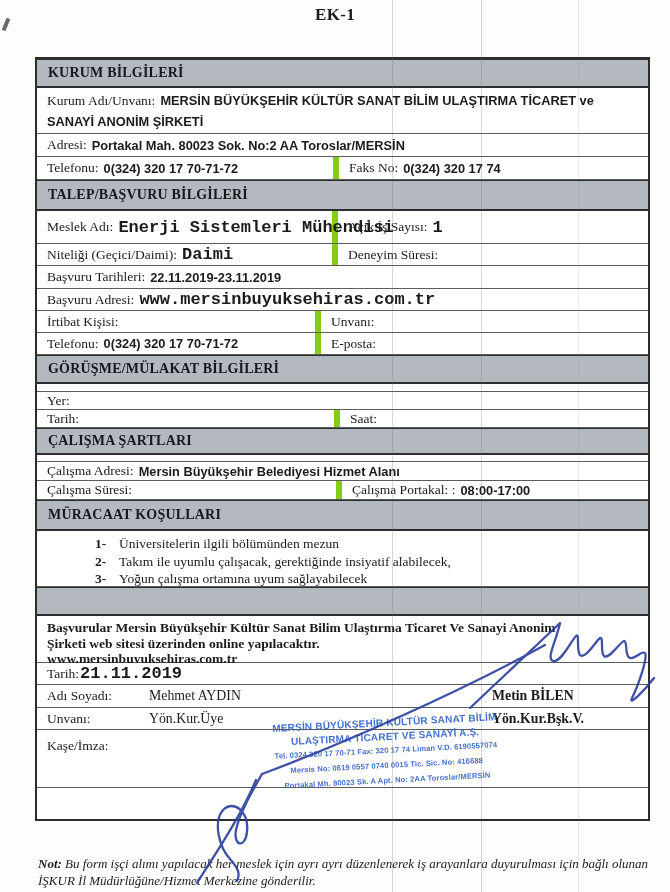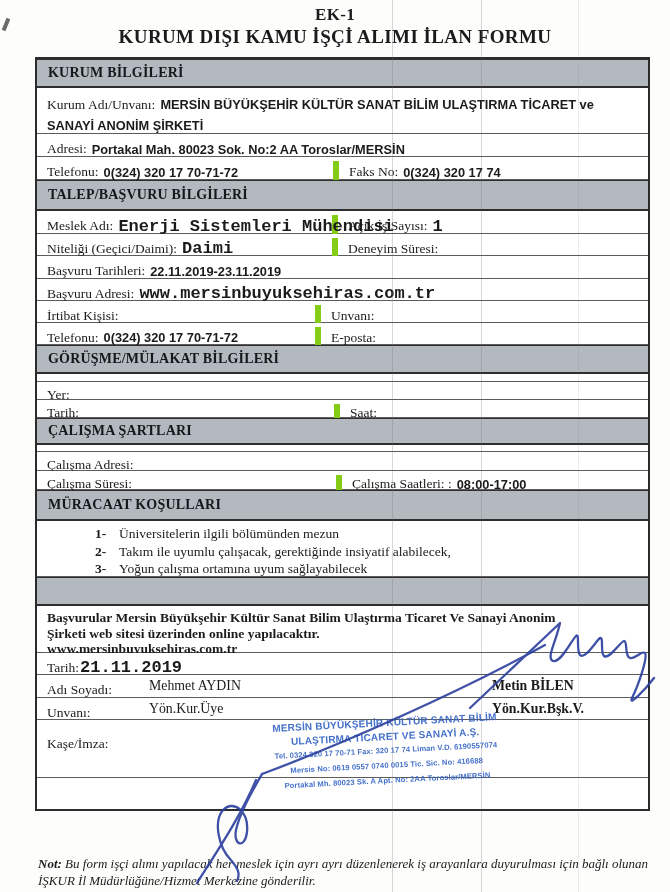--- a/index.html
+++ b/index.html
@@ -12,21 +12,21 @@
   .formtable{position:absolute;left:35px;top:57px;width:615px;
              border:2px solid #2c2c2c;box-sizing:border-box;background:#1d4ed8;}
   .row{position:relative;box-sizing:border-box;border-bottom:1px solid #5c5c5c;
        display:flex;align-items:center;font-size:13.5px;background:#fff;}
   .row:last-child{border-bottom:none;}
   .bar{position:relative;box-sizing:border-box;background:#b4b9bf;
        border-top:1px solid #2e2e2e;border-bottom:2px solid #2e2e2e;
        display:flex;align-items:center;padding-left:11px;
        font-weight:bold;font-size:14px;letter-spacing:.2px;color:#15181c;}
   .cell{position:relative;box-sizing:border-box;height:100%;display:flex;align-items:center;
-        padding-left:10px;flex:0 0 auto;margin-top:8px;}
+        padding-left:10px;flex:0 0 auto;}
   .cell.grow{flex:1 1 auto;}
   .cell.split{border-right:6px solid #84cc16;}
   .lbl{white-space:nowrap;}
   .val{font-weight:bold;margin-left:5px;white-space:nowrap;}
   .sans{font-family:"Liberation Sans", sans-serif;font-size:12.8px;}
   .serifv{font-family:Liberation Mono, monospace;font-size:17px;}
   .twoLine{line-height:21px;padding-top:2px;}
   .listwrap{display:block;padding:4px 0 0 58px;font-size:13.5px;line-height:17.5px;}
   .listwrap .num{font-weight:bold;display:inline-block;width:24px;}
   .para{display:block;padding:4px 4px 0 10px;font-weight:bold;font-size:13.5px;line-height:15.5px;}
@@ -47,21 +47,20 @@
   .sig-svg{position:absolute;left:0;top:0;z-index:6;pointer-events:none;}
 </style>
 </head>
 <body>
 
 <div class="page">
 
   <div class="corner-mark"></div>
 
   <div class="title1">EK-1</div>
-  <div class="title2">KURUM DIŞI KAMU İŞÇİ ALIMI İLAN FORMU</div>
 
   <div class="formtable">
 
     <div class="bar" style="height:29px">
       <span>KURUM BİLGİLERİ</span>
     </div>
 
     <div class="row" style="height:46px">
       <div class="cell grow twoLine" style="display:block;">
         <div><span class="lbl">Kurum Adı/Unvanı:</span><span class="val sans">MERSİN BÜYÜKŞEHİR KÜLTÜR SANAT BİLİM ULAŞTIRMA TİCARET ve</span></div>
@@ -84,21 +83,21 @@
       <div class="cell grow">
           <span class="lbl">Faks No:</span>
           <span class="val sans">0(324) 320 17 74</span>
         </div>
     </div>
 
     <div class="bar" style="height:31px">
       <span>TALEP/BAŞVURU BİLGİLERİ</span>
     </div>
 
-    <div class="row" style="height:23px">
+    <div class="row" style="height:33px">
       <div class="cell split" style="width:301px;">
           <span class="lbl">Meslek Adı:</span>
           <span class="val serifv">Enerji Sistemleri Mühendisi</span>
         </div>
       <div class="cell grow">
           <span class="lbl">Açık İş Sayısı:</span>
           <span class="val serifv">1</span>
         </div>
     </div>
 
@@ -169,29 +168,30 @@
 
     <div class="bar" style="height:27px">
       <span>ÇALIŞMA ŞARTLARI</span>
     </div>
 
     <div class="row" style="height:7px"></div>
 
     <div class="row" style="height:19px">
       <div class="cell grow">
           <span class="lbl">Çalışma Adresi:</span>
+          <span class="val sans">Mersin Büyükşehir Belediyesi Hizmet Alanı</span>
         </div>
     </div>
 
     <div class="row" style="height:19px">
       <div class="cell split" style="width:305px;">
           <span class="lbl">Çalışma Süresi:</span>
         </div>
       <div class="cell grow">
-          <span class="lbl">Çalışma Saatleri: :</span>
+          <span class="lbl">Çalışma Portakal: :</span>
           <span class="val sans">08:00-17:00</span>
         </div>
     </div>
 
     <div class="bar" style="height:31px">
       <span>MÜRACAAT KOŞULLARI</span>
     </div>
 
     <div class="row" style="height:56px;align-items:flex-start;">
       <div class="listwrap">

